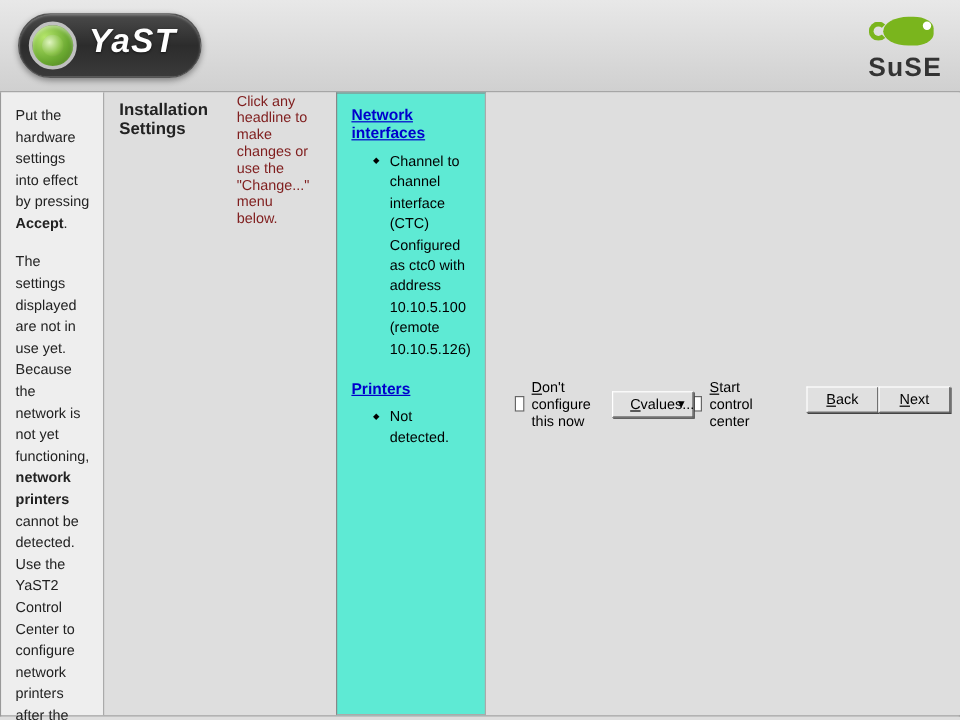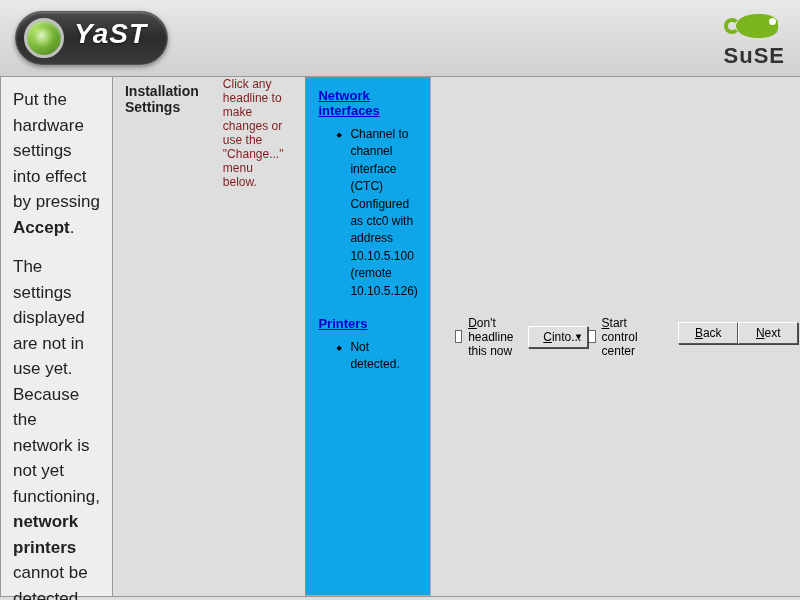--- a/index.html
+++ b/index.html
@@ -105,21 +105,21 @@
       display: flex;
       height: 520px;
       border: 1px solid #999;
       border-top: none;
     }
     .help-panel {
       width: 250px;
       background: #eeeeee;
       border-right: 1px solid #999;
       padding: 10px 12px;
-      font-size: 17px;
+      font-size: 12px;
       color: #222;
       line-height: 1.5;
     }
     .help-panel p { margin: 0 0 14px 0; }
     .help-panel b { font-weight: bold; }
     .content-panel {
       flex: 1;
       background: #dedede;
       display: flex;
       flex-direction: row;
@@ -131,21 +131,21 @@
       color: #222;
     }
     .subtitle-row {
       padding: 0 12px 6px 12px;
       font-size: 12px;
       color: #7f1d1d;
     }
     .settings-box {
       margin: 0 10px 0 10px;
       flex: 1;
-      background: #0ea5e9;
+      background: #5eead4;
       border: 1px solid #aaa;
       border-top-color: #888;
       border-left-color: #888;
       padding: 10px 12px;
       color: #000;
     }
     .section-title {
       color: #0000cc;
       text-decoration: underline;
       font-weight: bold;
@@ -268,23 +268,23 @@
 
       <span class="section-title">Printers</span>
       <ul class="bullet-list">
         <li>Not detected.</li>
       </ul>
     </div>
 
     <div class="options-row">
       <label class="chk-wrap">
         <span class="checkbox"></span>
-        <span><span class="accel">D</span><span>on't headline this now</span></span>
+        <span><span class="accel">D</span><span>on't configure this now</span></span>
       </label>
-      <button class="btn drop"><span class="accel">C</span><span>into...</span></button>
+      <button class="btn drop"><span class="accel">C</span><span>values...</span></button>
       <label class="chk-wrap">
         <span class="checkbox"></span>
         <span><span class="accel">S</span><span>tart control center</span></span>
       </label>
     </div>
 
     <div class="buttons-row">
       <button class="btn"><span class="accel">B</span><span>ack</span></button>
       <button class="btn"><span class="accel">N</span><span>ext</span></button>
     </div>

